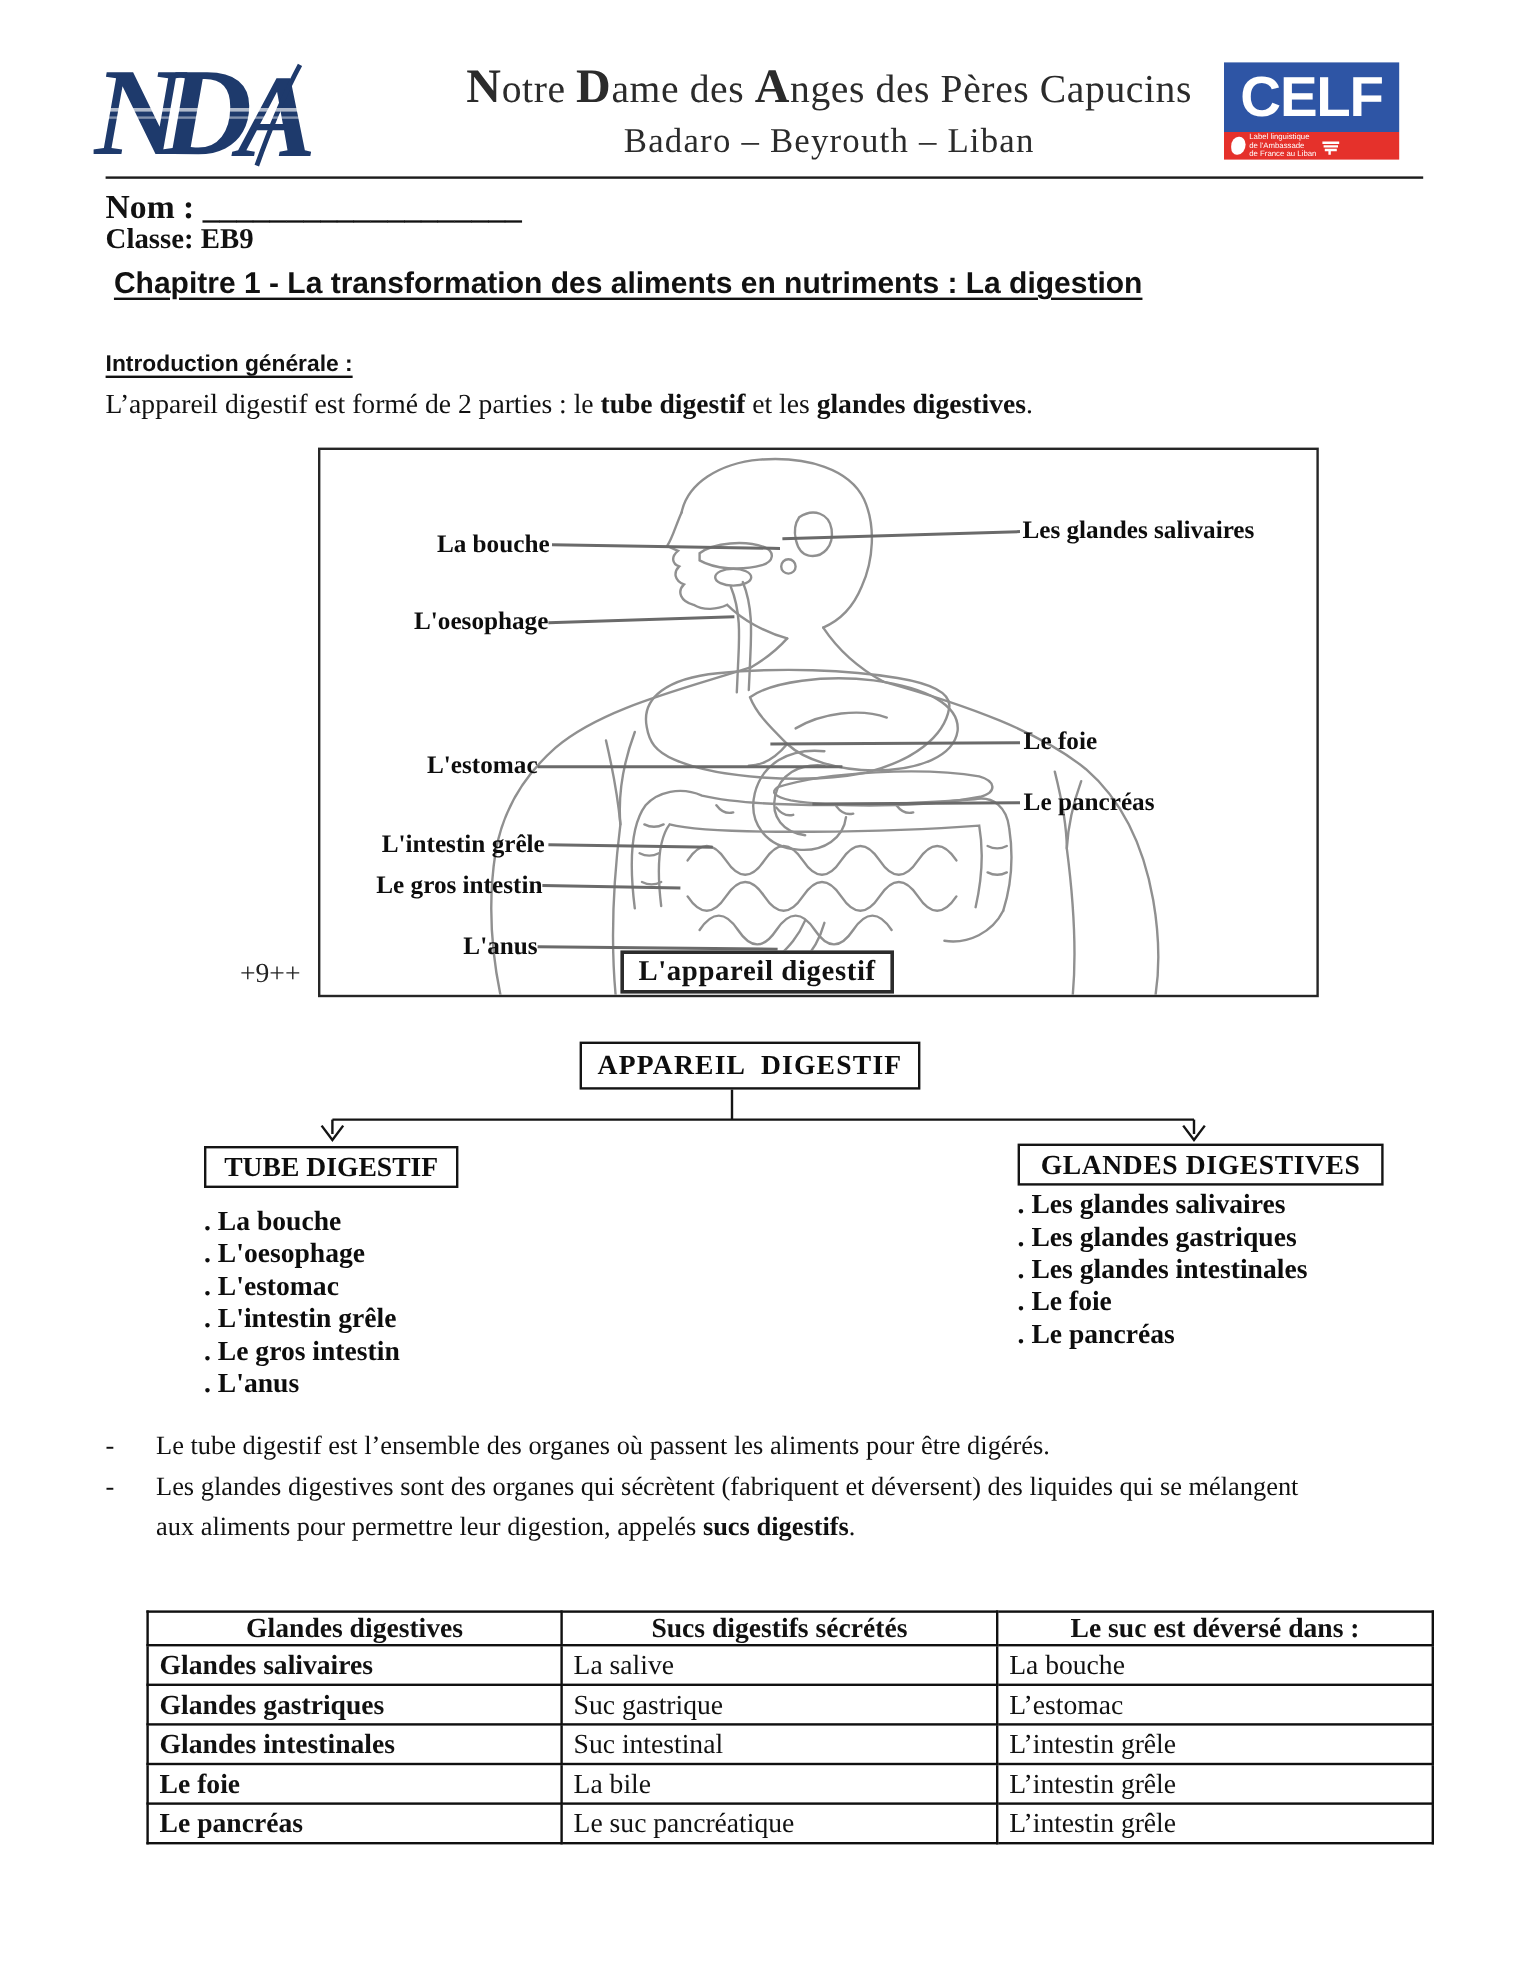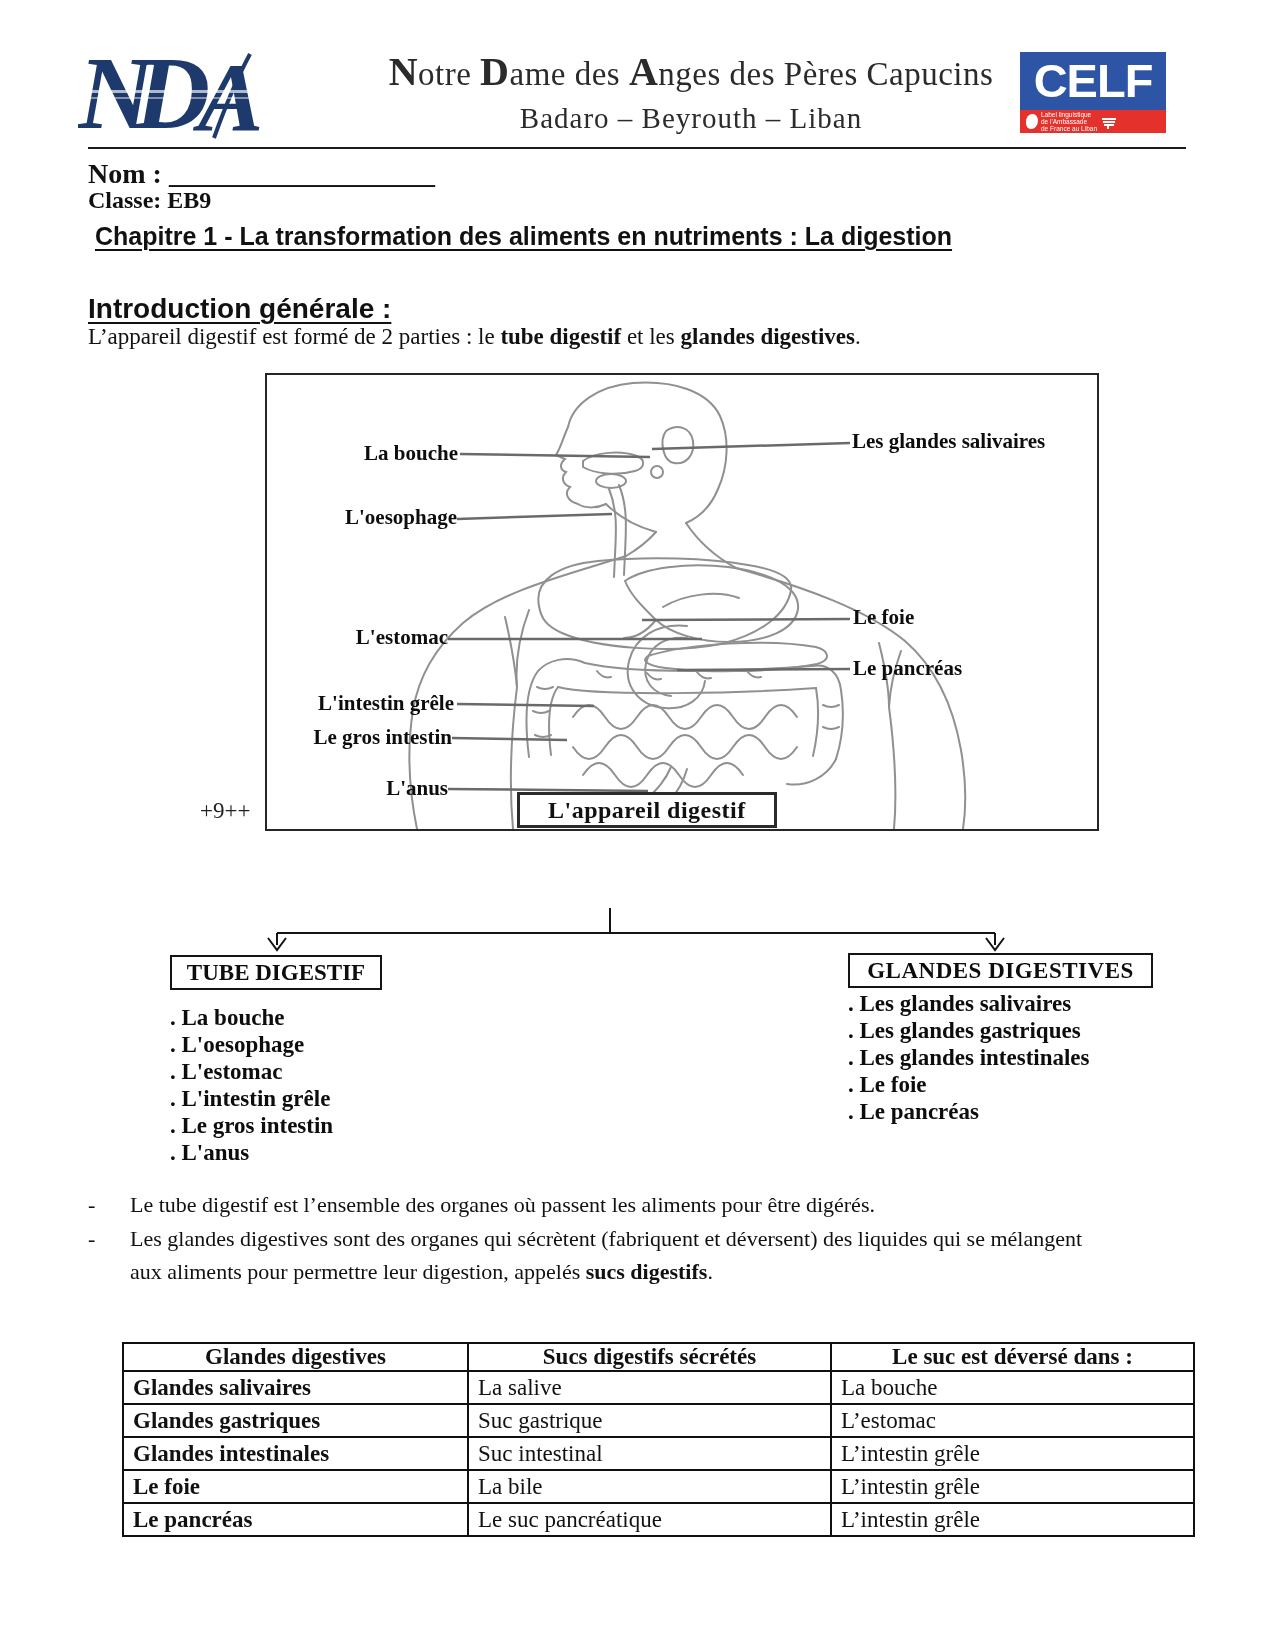--- a/index.html
+++ b/index.html
@@ -19,27 +19,27 @@
   #celf-face{width:12px;height:15px;background:#fff;border-radius:55% 45% 60% 40%;margin:0 3px 0 6px;flex:none;}
   #celf-tag{color:#fff;font-size:6.5px;line-height:1.08;white-space:nowrap;}
   #celf-tree{flex:none;margin-left:4px;}
   #header-rule{left:88px;top:147px;width:1098px;height:2px;background:#1c1c1c;}
   
   #nom-line{left:88px;top:158px;font-size:28px;font-weight:bold;white-space:nowrap;}
   #classe-line{left:88px;top:187px;font-size:24px;font-weight:bold;}
   
   #chapter-title{left:0;top:222px;width:1047px;text-align:center;font-family:"Liberation Sans",sans-serif;
       font-size:25px;font-weight:bold;text-decoration:underline;text-decoration-thickness:2px;text-underline-offset:4px;}
-  #intro-heading{left:88px;top:293px;font-family:"Liberation Sans",sans-serif;font-size:28px;font-weight:bold;
+  #intro-heading{left:88px;top:293px;font-family:"Liberation Sans",sans-serif;font-size:19px;font-weight:bold;
       text-decoration:underline;text-decoration-thickness:2px;text-underline-offset:4px;}
   #intro-sentence{left:88px;top:324px;font-size:23px;white-space:nowrap;}
   
   #figure-box{left:265px;top:373px;width:830px;height:454px;border:2px solid #262626;}
   .fig-label{position:absolute;font-weight:bold;font-size:21px;white-space:nowrap;color:#0d0d0d;}
-  #fig-caption{position:absolute;left:250px;top:417px;border:3px solid #2b2b2b;padding:0 28px;
+  #fig-caption{position:absolute;left:250px;top:417px;border:3px solid #2b2b2b;padding:0 12px;
       font-weight:bold;font-size:24px;letter-spacing:.5px;background:#fff;line-height:30px;}
   #stray-text{left:200px;top:798px;font-size:23px;color:#222;}
   
   .tree-box{position:absolute;border:2px solid #141414;font-weight:bold;font-size:23px;
       text-align:center;white-space:pre;background:#fff;color:#0d0d0d;}
   #tree-root{left:483px;top:868px;width:280px;height:36px;line-height:36px;letter-spacing:1px;}
   #tree-left-box{left:170px;top:955px;width:208px;height:31px;line-height:31px;}
   #tree-right-box{left:848px;top:953px;width:301px;height:31px;line-height:31px;letter-spacing:.5px;}
   .tree-list{position:absolute;font-weight:bold;font-size:23px;line-height:27px;white-space:nowrap;color:#0d0d0d;}
   #tree-left-list{left:170px;top:1004px;}
@@ -176,20 +176,21 @@
     <div class="fig-label" style="right:643px;top:316px;">L'intestin grêle</div>
     <div class="fig-label" style="right:645px;top:350px;">Le gros intestin</div>
     <div class="fig-label" style="right:649px;top:401px;">L'anus</div>
     <div class="fig-label" style="left:585px;top:54px;">Les glandes salivaires</div>
     <div class="fig-label" style="left:586px;top:230px;">Le foie</div>
     <div class="fig-label" style="left:586px;top:281px;">Le pancréas</div>
     <div id="fig-caption">L'appareil digestif</div>
   </div>
   <div class="abs" id="stray-text">+9++</div>
 
+  <div class="tree-box" id="tree-root">APPAREIL  DIGESTIF</div>
   <svg class="abs" style="left:150px;top:855px;" width="1010" height="150" viewBox="0 0 1010 150">
     <g stroke="#141414" stroke-width="2" fill="none">
       <path d="M 460,53 L 460,78"></path>
       <path d="M 127,78 L 845,78"></path>
       <path d="M 127,78 L 127,90"></path>
       <path d="M 118,83 L 127,95 L 136,83"></path>
       <path d="M 845,78 L 845,90"></path>
       <path d="M 836,83 L 845,95 L 854,83"></path>
     </g>
   </svg>

